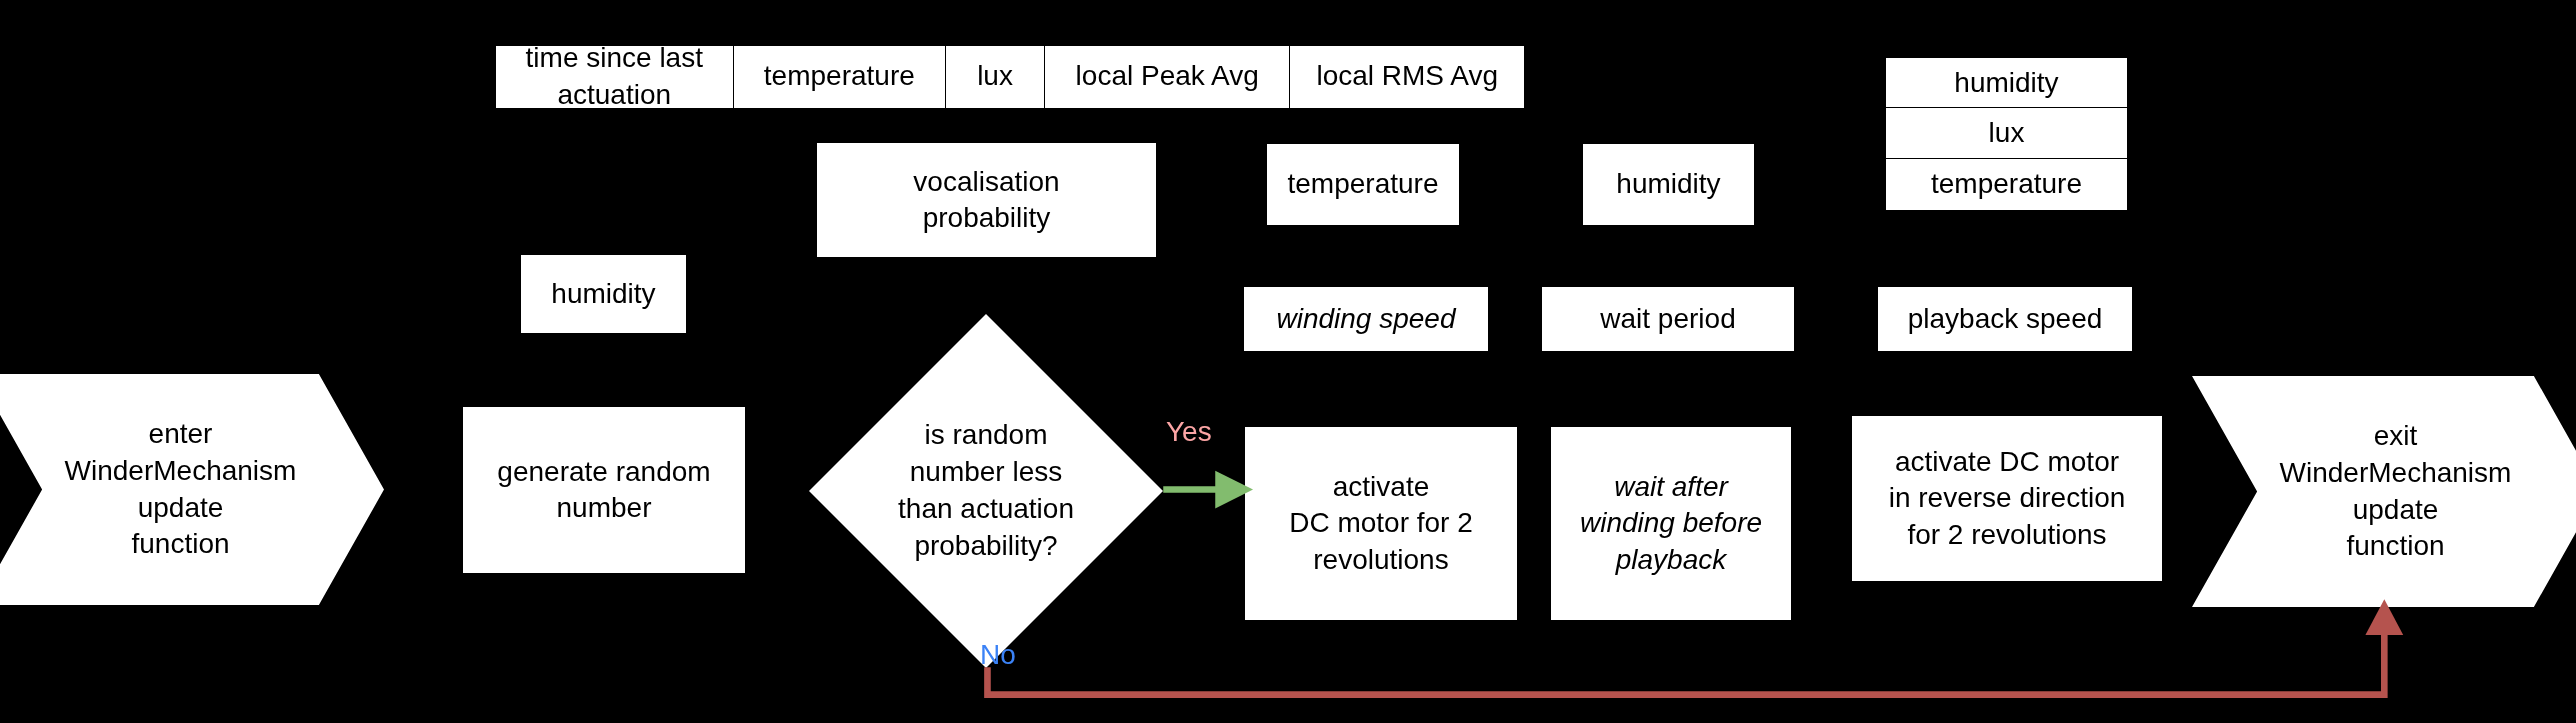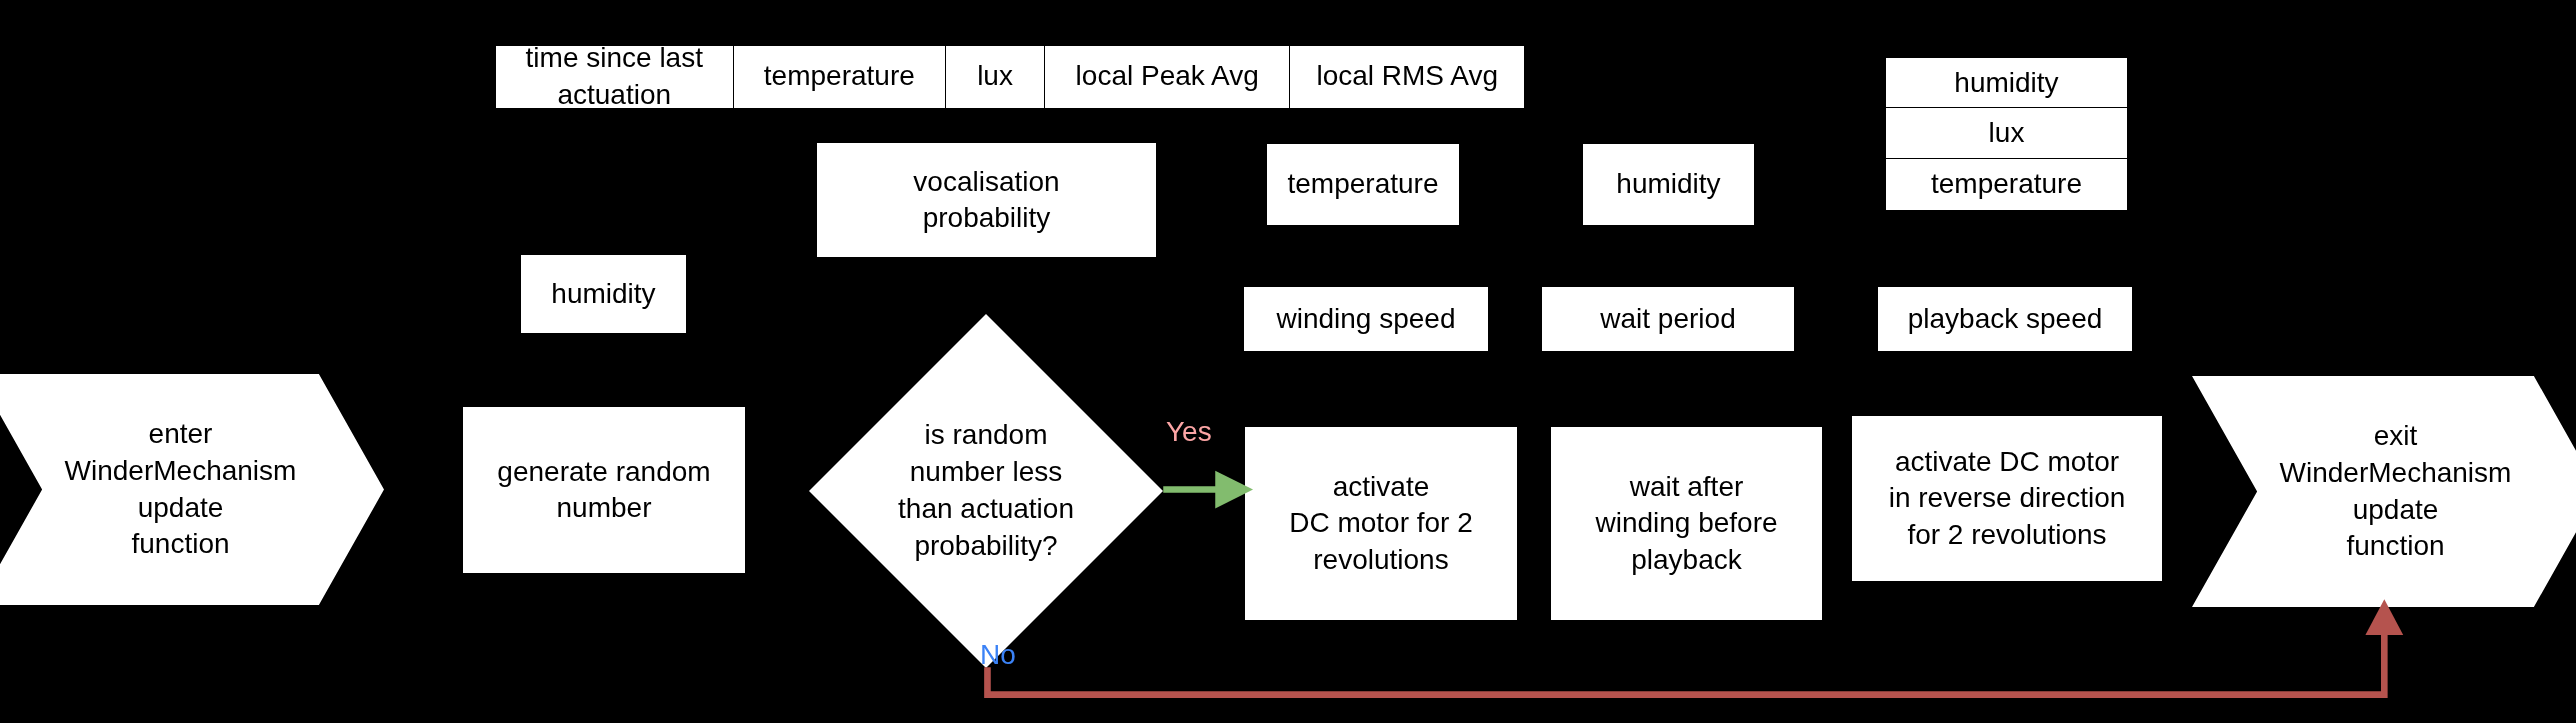--- a/index.html
+++ b/index.html
@@ -148,21 +148,21 @@
 
   <div class="node" style="left:817px; top:143px; width:339px; height:114px;">vocalisation
 probability</div>
 
   <div class="node" style="left:1267px; top:144px; width:192px; height:81px;">temperature</div>
 
   <div class="node" style="left:1583px; top:144px; width:171px; height:81px;">humidity</div>
 
   <div class="node" style="left:521px; top:255px; width:165px; height:78px;">humidity</div>
 
-  <div class="node" style="left:1244px; top:287px; width:244px; height:64px;">winding speed</div>
+  <div class="node" style="left:1244px; top:287px; width:244px; height:64px;font-style:italic;">winding speed</div>
 
   <div class="node" style="left:1542px; top:287px; width:252px; height:64px;">wait period</div>
 
   <div class="node" style="left:1878px; top:287px; width:254px; height:64px;">playback speed</div>
 
   <div class="chevron chevron-in" style="left:-23px; top:374px; width:407px; height:231px;">enter
 WinderMechanism
 update
 function</div>
 
@@ -174,21 +174,21 @@
     <div class="dtext">is random
 number less
 than actuation
 probability?</div>
   </div>
 
   <div class="node" style="left:1245px; top:427px; width:272px; height:193px;">activate
 DC motor for 2
 revolutions</div>
 
-  <div class="node" style="left:1551px; top:427px; width:271px; height:193px;">wait after
+  <div class="node" style="left:1551px; top:427px; width:240px; height:193px;font-style:italic;">wait after
 winding before
 playback</div>
 
   <div class="node" style="left:1852px; top:416px; width:310px; height:165px;">activate DC motor
 in reverse direction
 for 2 revolutions</div>
 
   <div class="chevron chevron-out" style="left:2192px; top:376px; width:407px; height:231px;">exit
 WinderMechanism
 update

